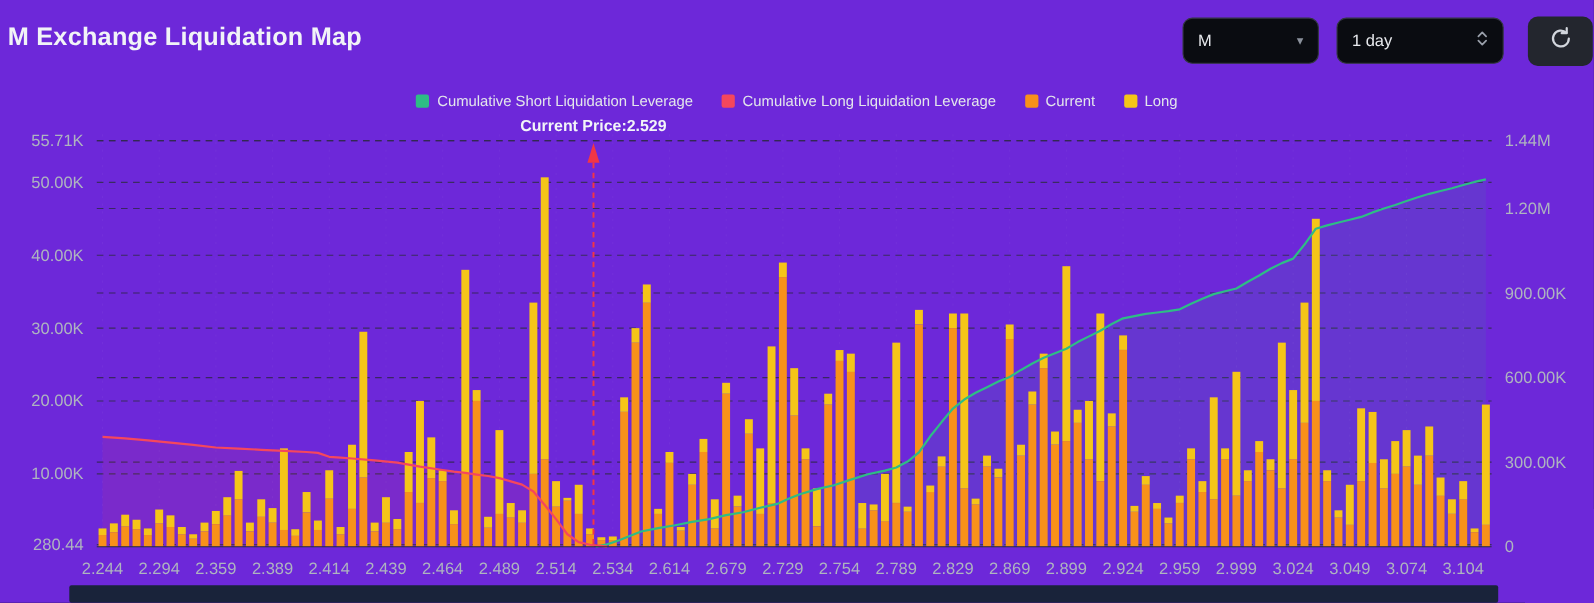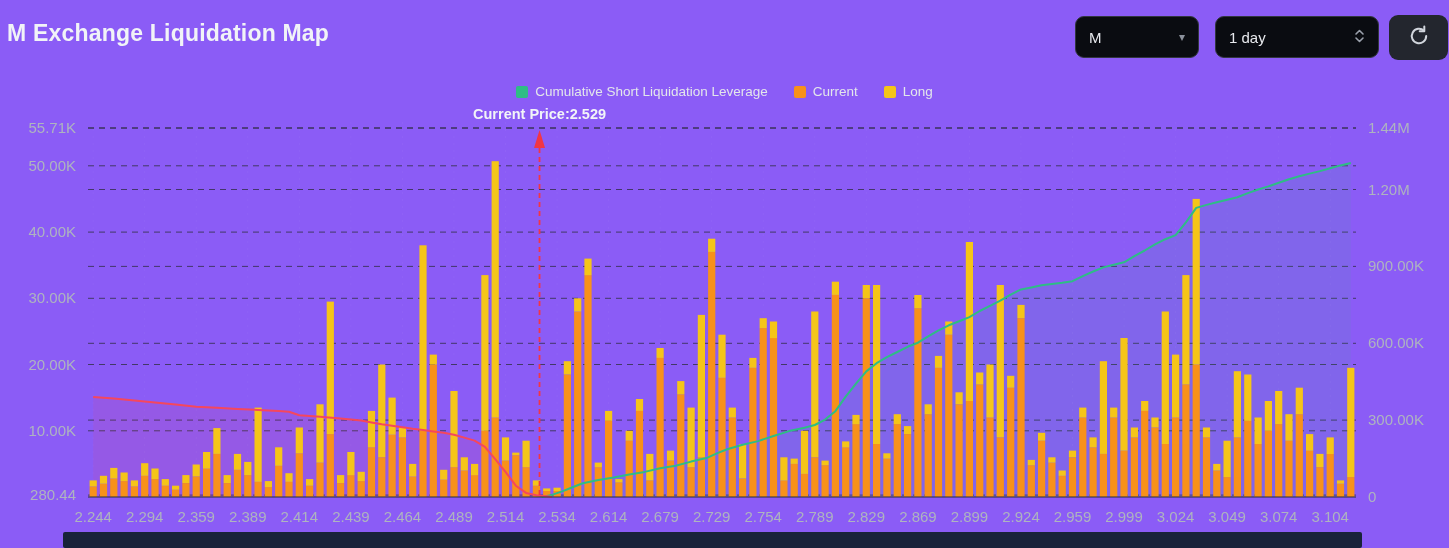--- a/index.html
+++ b/index.html
@@ -1,25 +1,25 @@
 <!DOCTYPE html>
 <html><head>
 <meta charset="utf-8">
 <style>
   html,body{margin:0;padding:0;background:#101218;}
   body{width:1449px;height:548px;position:relative;overflow:hidden;
        font-family:"Liberation Sans",sans-serif;color:#e8eaee;}
-  #app{position:absolute;inset:0;background:#8b5cf6;}
+  #app{position:absolute;inset:0;background:#6d28d9;}
   
   #page-title{position:absolute;left:7px;top:20px;font-size:23px;font-weight:700;color:#f1f3f7;letter-spacing:.2px;}
   .select-box{position:absolute;top:16px;height:42px;box-sizing:border-box;border:1px solid #32363f;
       border-radius:9px;background:#0a0c11;display:flex;align-items:center;justify-content:space-between;
       padding:0 13px;font-size:15px;color:#e8eaee;cursor:pointer;}
   #symbol-select{left:1075px;width:124px;}
-  #interval-select{left:1215px;width:164px;}
+  #interval-select{left:1215px;width:152px;}
   .caret{color:#8b919c;font-size:12px;line-height:1;}
   #refresh-button{position:absolute;left:1389px;top:15px;width:59px;height:45px;border-radius:9px;
       background:#23262e;display:flex;align-items:center;justify-content:center;cursor:pointer;}
   
   #legend{position:absolute;left:0;right:0;top:84px;display:flex;justify-content:center;gap:26px;
       font-size:13.5px;color:#e3e6eb;}
   .legend-item{display:flex;align-items:center;gap:7px;}
   .legend-swatch{width:12px;height:12px;border-radius:2px;display:inline-block;}
   
   #watermark{position:absolute;left:1212px;top:455px;display:flex;align-items:center;gap:6px;
@@ -56,20 +56,24 @@
         <path d="M19.2 12a7.2 7.2 0 1 1-2.2-5.2" fill="none" stroke="#d2d6dd" stroke-width="2" stroke-linecap="round"></path>
         <polyline points="17.3 2.6 17.3 7.2 12.7 7.2" fill="none" stroke="#d2d6dd" stroke-width="2" stroke-linecap="round" stroke-linejoin="round"></polyline>
       </svg>
     </span>
   </div>
 
   <div id="legend">
       <div class="legend-item">
         <span class="legend-swatch" style="background: rgb(46, 189, 133);"></span>
         <span>Cumulative Short Liquidation Leverage</span>
+      </div>
+      <div class="legend-item">
+        <span class="legend-swatch" style="background: rgb(245, 71, 93);"></span>
+        <span>Cumulative Long Liquidation Leverage</span>
       </div>
       <div class="legend-item">
         <span class="legend-swatch" style="background: rgb(248, 145, 26);"></span>
         <span>Current</span>
       </div>
       <div class="legend-item">
         <span class="legend-swatch" style="background: rgb(245, 197, 24);"></span>
         <span>Long</span>
       </div>
     </div>

